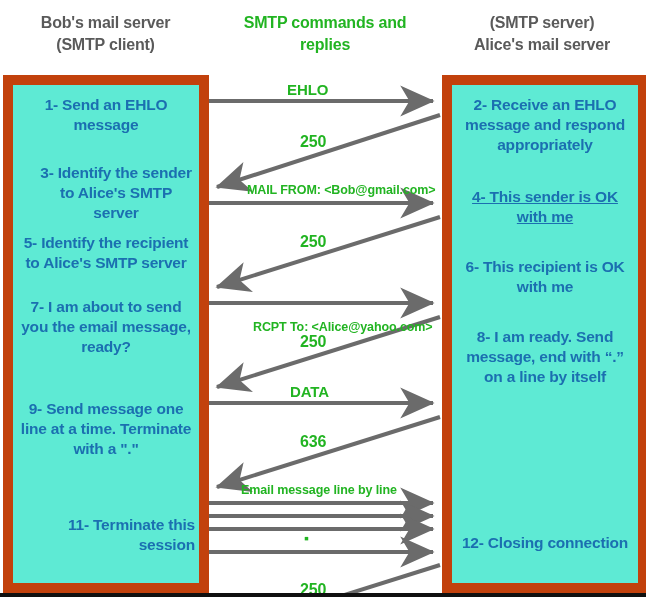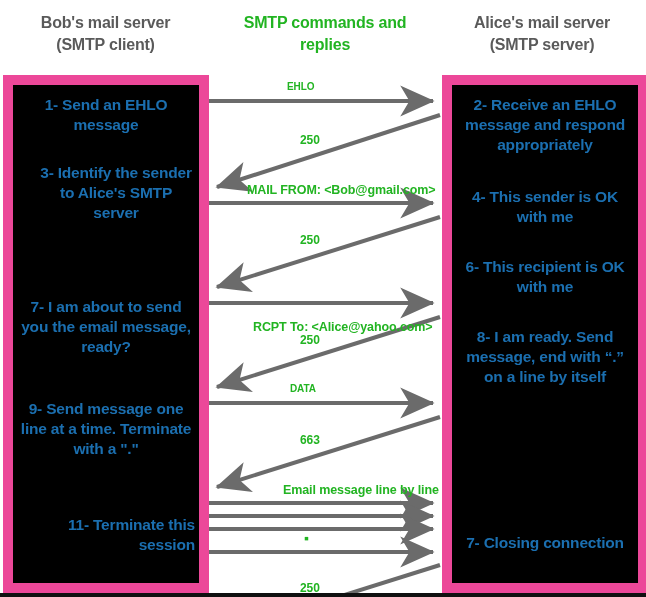--- a/index.html
+++ b/index.html
@@ -14,21 +14,21 @@
   .col-header{
     position:absolute;text-align:center;font-weight:bold;font-size:16px;
     line-height:22px;letter-spacing:-0.2px;
   }
   #hdr-left{left:3px;  top:12px; width:205px; color:#5a5a5a;}
   #hdr-mid{ left:212px;top:12px; width:226px; color:#22b422;}
   #hdr-right{left:442px;top:12px; width:200px; color:#5a5a5a;}
 
   
   .party-box{
-    position:absolute;background:#000000;border:10px solid #ec4899;
+    position:absolute;background:#5eead4;border:10px solid #c2410c;
     box-sizing:border-box;
   }
   #box-left { left:3px;  top:75px; width:206px; height:518px;}
   #box-right{ left:442px;top:75px; width:206px; height:518px;}
 
   .party-inner{
     position:absolute;left:0;top:0;width:100%;height:100%;
   }
   .step{
     position:absolute;left:4px;right:4px;text-align:center;
@@ -37,22 +37,22 @@
   }
 
   
   #channel{position:absolute;left:209px;top:75px;width:233px;height:518px;}
   #channel svg{display:block;}
 
   .msg-label{
     position:absolute;color:#22b422;font-weight:bold;white-space:nowrap;
     letter-spacing:-0.1px;
   }
-  .lbl-cmd{font-size:10px;}
-  .lbl-code{font-size:12px;}
+  .lbl-cmd{font-size:15px;}
+  .lbl-code{font-size:16px;}
   .lbl-long{font-size:12.5px;}
 
   
   #bottom-strip{position:absolute;left:0;top:593px;width:646px;height:4px;background:#101010;}
 </style>
 </head>
 <body>
 
 <div id="diagram">
 
@@ -60,41 +60,43 @@
     <div>Bob's mail server</div>
     <div>(SMTP client)</div>
   </div>
 
   <div class="col-header" id="hdr-mid">
     <div>SMTP commands and</div>
     <div>replies</div>
   </div>
 
   <div class="col-header" id="hdr-right">
+    <div>(SMTP server)</div>
     <div>Alice's mail server</div>
-    <div>(SMTP server)</div>
   </div>
 
   <div class="party-box" id="box-left">
     <div class="party-inner">
       <div class="step" style="top:10px;">1- Send an EHLO message</div>
       <div class="step" style="top:78px;margin-left:20px;">3- Identify the sender to Alice's SMTP server</div>
+      <div class="step" style="top:148px;">5- Identify
+the recipient to Alice's SMTP server</div>
       <div class="step" style="top:212px;">7- I am about to send you the email message, ready?</div>
       <div class="step" style="top:314px;">9- Send message one line at a time. Terminate with a "."</div>
       <div class="step" style="top:430px;text-align:right;">11- Terminate this session</div>
     </div>
   </div>
 
   <div class="party-box" id="box-right">
     <div class="party-inner">
       <div class="step" style="top:10px;">2- Receive an EHLO message and respond appropriately</div>
-      <div class="step" style="top:102px;">4- This sender is OK with me</div>
+      <div class="step" style="top:102px;text-decoration:underline;">4- This sender is OK with me</div>
       <div class="step" style="top:172px;">6- This recipient is OK with me</div>
       <div class="step" style="top:242px;">8-  I am ready. Send message, end with “.” on a line by itself</div>
-      <div class="step" style="top:448px;">7-  Closing connection</div>
+      <div class="step" style="top:448px;">12-  Closing connection</div>
     </div>
   </div>
 
   <div id="channel">
     <svg width="233" height="518" viewBox="0 0 233 518" xmlns="http://www.w3.org/2000/svg">
       <defs>
         <marker id="ar-r" markerWidth="9" markerHeight="9" refX="8.2" refY="4.5" orient="auto" markerUnits="strokeWidth">
           <path d="M0,0.6 L8.6,4.5 L0,8.4 L2.3,4.5 Z" fill="#6b6b6b"></path>
         </marker>
         <marker id="ar-l" markerWidth="9" markerHeight="9" refX="8.2" refY="4.5" orient="auto" markerUnits="strokeWidth">
@@ -132,22 +134,22 @@
       </g>
     </svg>
 
     <div class="msg-label lbl-cmd" style="left:78px;  top:6px;">EHLO</div>
     <div class="msg-label lbl-code" style="left:91px;  top:58px;">250</div>
     <div class="msg-label lbl-long" style="left:38px;  top:108px;">MAIL FROM: &lt;Bob@gmail.com&gt;</div>
     <div class="msg-label lbl-code" style="left:91px;  top:158px;">250</div>
     <div class="msg-label lbl-long" style="left:44px;  top:208px;margin-top:37px;">RCPT To: &lt;Alice@yahoo.com&gt;</div>
     <div class="msg-label lbl-code" style="left:91px;  top:258px;">250</div>
     <div class="msg-label lbl-cmd" style="left:81px;  top:308px;text-align:right;">DATA</div>
-    <div class="msg-label lbl-code" style="left:91px;  top:358px;">663</div>
-    <div class="msg-label lbl-long" style="left:32px;  top:408px;margin-left:42px;">Email message line by line</div>
+    <div class="msg-label lbl-code" style="left:91px;  top:358px;">636</div>
+    <div class="msg-label lbl-long" style="left:32px;  top:408px;">Email message line by line</div>
     <div class="msg-label lbl-cmd" style="left:95px;  top:458px;font-size:14px;line-height:10px;">▪</div>
 
     <div class="msg-label lbl-code" style="left:91px;  top:506px;">250</div>
 
   </div>
 
   <div id="bottom-strip"></div>
 </div>
 
 </body></html>

